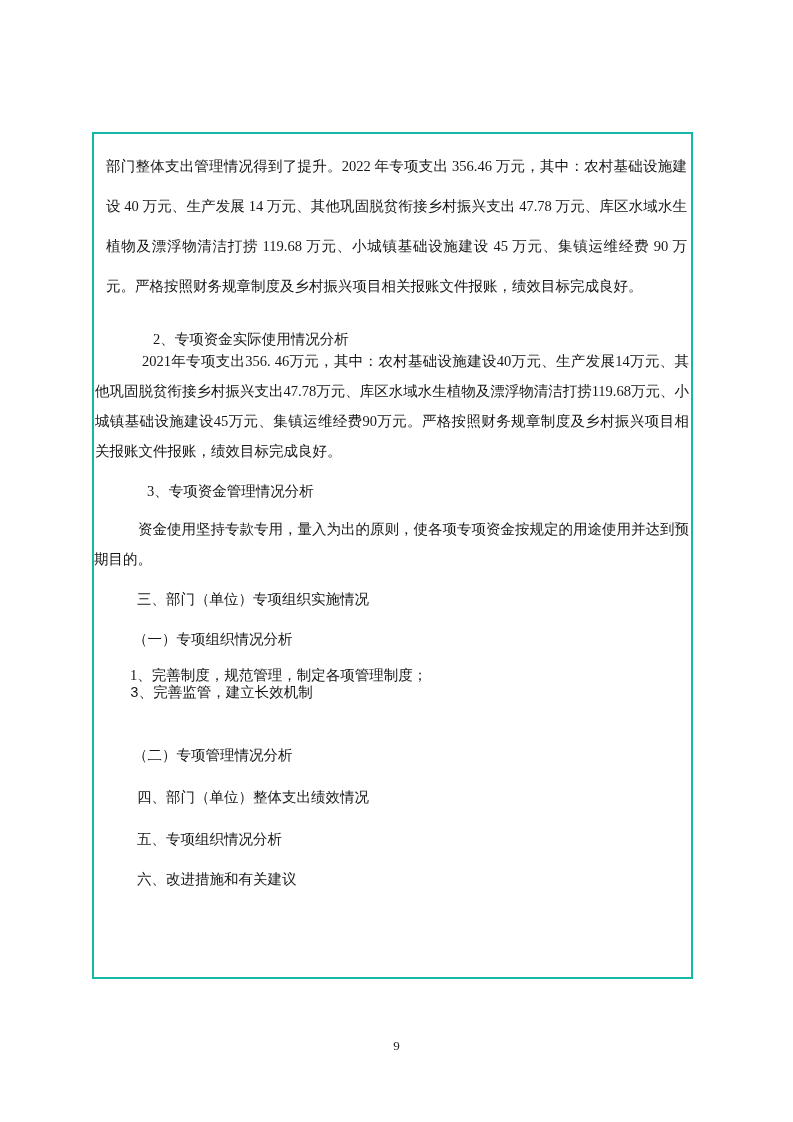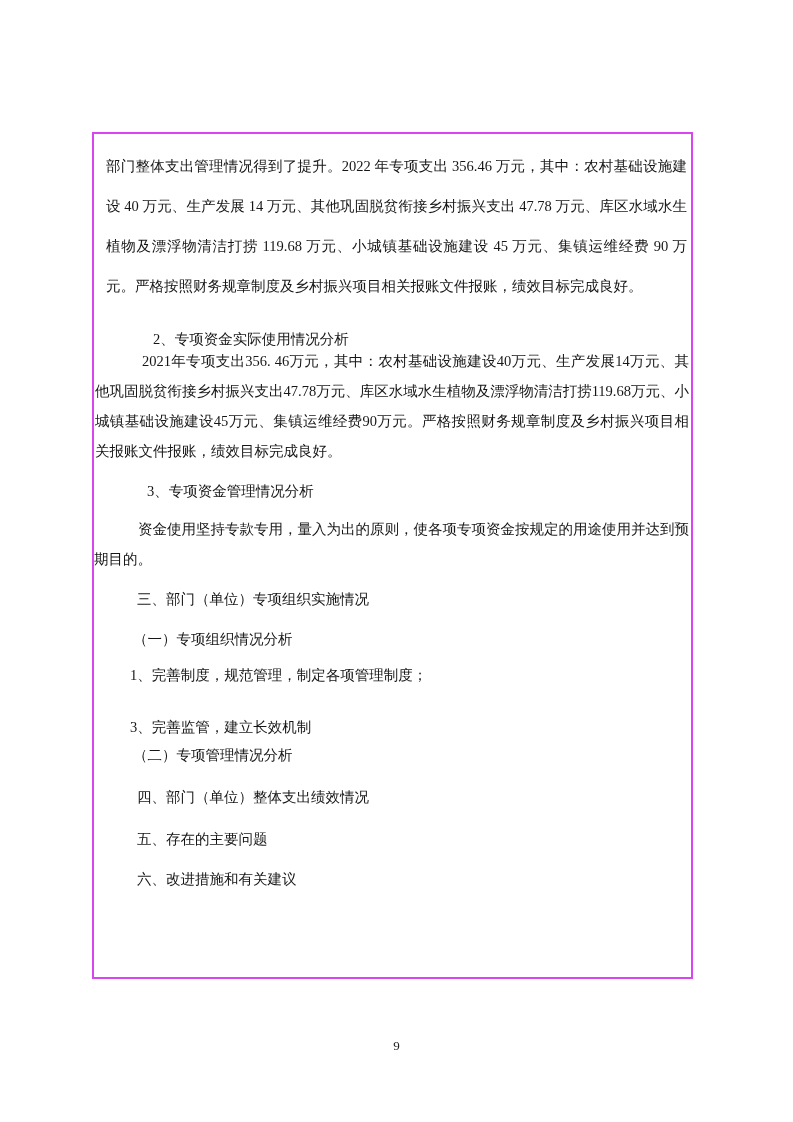--- a/index.html
+++ b/index.html
@@ -11,21 +11,21 @@
     overflow: hidden;
     font-family: "Liberation Serif", "DejaVu Serif", serif;
     color: #161616;
   }
   .box {
     position: absolute;
     left: 92px;
     top: 132px;
     width: 601px;
     height: 847px;
-    border: 2px solid #d946ef;
+    border: 2px solid #14b8a6;
     box-sizing: border-box;
   }
   .blk {
     position: absolute;
     margin: 0;
     font-size: 14.5px;
     line-height: 22px;
     white-space: pre-wrap;
   }
   .para-carryover {
@@ -38,21 +38,21 @@
     text-align: justify;
   }
   .para-2021 { top: 212px; left: 1px; right: 2px; text-indent: 47px; }
   .para-principle { top: 380px; left: 0px; right: 2px; text-indent: 44px; }
   .h-num2 { top: 182px; left: 59px; margin-top: 12px; }
   .h-num3 { top: 346px; left: 53px; }
   .h-sec3 { top: 454px; left: 43px; }
   .h-sub1 { top: 494px; left: 39px; }
   .item-1 { top: 530px; left: 36px; }
   .item-2 { top: 562px; left: 36px; }
-  .item-3 { top: 582px; left: 36px; }
+  .item-3 { top: 548px; left: 36px; font-family: Liberation Mono, monospace; }
   .h-sub2 { top: 610px; left: 39px; text-align: right; }
   .h-sec4 { top: 652px; left: 43px; }
   .h-sec5 { top: 694px; left: 43px; }
   .h-sec6 { top: 734px; left: 43px; }
   .pageno {
     position: absolute;
     top: 1038px;
     left: 0;
     width: 100%;
     text-align: center;
@@ -84,21 +84,21 @@
 
     <p class="blk item-1">1、完善制度，规范管理，制定各项管理制度；</p>
 
 
     <p class="blk item-3">3、完善监管，建立长效机制</p>
 
     <p class="blk h-sub2">（二）专项管理情况分析</p>
 
     <p class="blk h-sec4">四、部门（单位）整体支出绩效情况</p>
 
-    <p class="blk h-sec5">五、存在的主要问题</p>
+    <p class="blk h-sec5">五、专项组织情况分析</p>
 
     <p class="blk h-sec6">六、改进措施和有关建议</p>
 
   </div>
 
   <div class="pageno">9</div>
 
 </div>
 
 </body></html>

